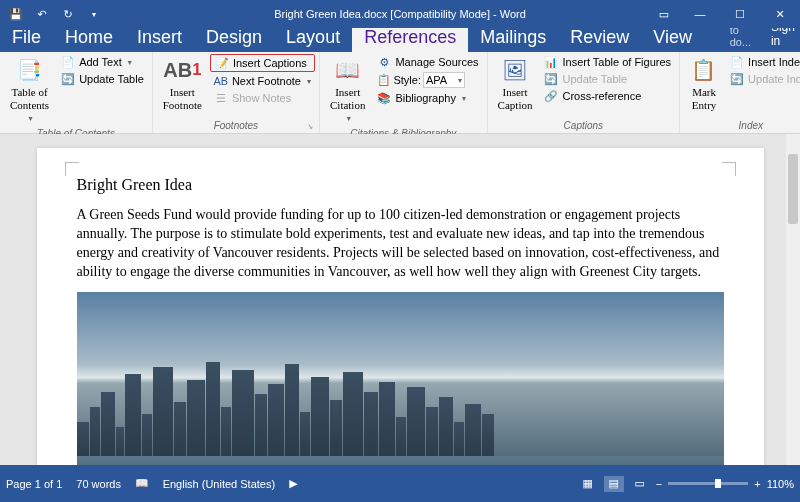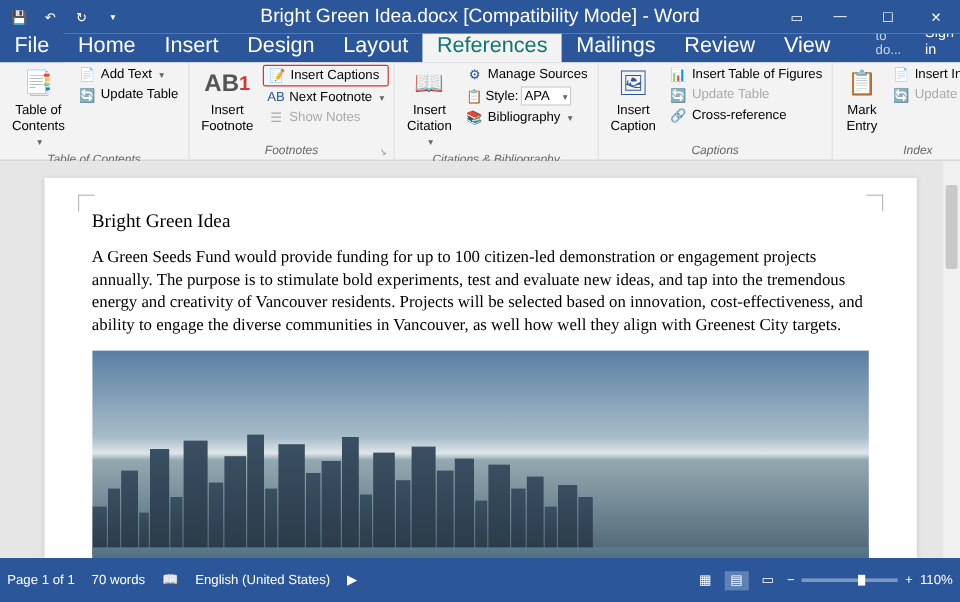--- a/index.html
+++ b/index.html
@@ -2,43 +2,43 @@
 <html><head>
 <meta charset="utf-8">
 <style>
 * { margin: 0; padding: 0; box-sizing: border-box; font-family: "Segoe UI", Tahoma, sans-serif; }
 body { width: 800px; height: 502px; overflow: hidden; background: #e6e6e6; display: flex; flex-direction: column; font-size: 11px; }
 
 
 .titlebar { height: 28px; background: #2b579a; color: #fff; display: flex; align-items: center; position: relative; }
 .titlebar-left { display: flex; align-items: center; gap: 10px; padding-left: 8px; }
 .titlebar-left .tbtn { width: 16px; height: 16px; display: flex; align-items: center; justify-content: center; color: #fff; cursor: pointer; }
-.titlebar-title { position: absolute; left: 50%; transform: translateX(-50%); font-size: 16px; }
+.titlebar-title { position: absolute; left: 50%; transform: translateX(-50%); font-size: 11px; }
 .titlebar-right { margin-left: auto; display: flex; align-items: center; }
 .titlebar-right .tbtn { width: 40px; height: 28px; display: flex; align-items: center; justify-content: center; color: #fff; cursor: pointer; }
 
 
 .tabs { height: 24px; background: #2b579a; display: flex; align-items: flex-end; color: #fff; }
 .tab { padding: 4px 12px; font-size: 18px; cursor: pointer; }
 .tab.file { background: #2b579a; }
-.tab.active { background: #f3f3f3; color: #0f766e; }
+.tab.active { background: #f3f3f3; color: #4c1d95; }
 .tell-me { padding: 4px 8px; color: #c5d4eb; font-size: 11px; display: flex; align-items: center; gap: 4px; }
 .tabs-spacer { flex: 1; }
 .sign-in { padding: 4px 10px; font-size: 12px; cursor: pointer; }
 .share { padding: 4px 10px; font-size: 12px; cursor: pointer; display: flex; align-items: center; gap: 4px; }
 
 
 .ribbon { height: 82px; background: #f3f3f3; border-bottom: 1px solid #d4d4d4; display: flex; position: relative; }
 .group { border-right: 1px solid #e1e1e1; padding: 2px 4px 0 4px; display: flex; flex-direction: column; }
 .group-content { flex: 1; display: flex; align-items: flex-start; gap: 2px; }
 .group-label { text-align: center; font-size: 10px; color: #666; padding: 2px 0; position: relative; font-style: italic; }
 .group-label .launcher { position: absolute; right: 2px; bottom: 2px; font-size: 8px; color: #999; cursor: pointer; }
 .big-btn { display: flex; flex-direction: column; align-items: center; justify-content: flex-start; padding: 2px 6px; cursor: pointer; text-align: center; line-height: 1.2; gap: 2px; }
 .big-btn .icon-lg { width: 28px; height: 28px; display: flex; align-items: center; justify-content: center; font-size: 20px; color: #2b579a; }
-.big-btn .lbl { font-size: 11px; }
+.big-btn .lbl { font-size: 11px; font-family: Liberation Serif, serif; }
 .small-btns { display: flex; flex-direction: column; gap: 1px; }
 .small-btn { display: flex; align-items: center; gap: 4px; padding: 1px 4px; cursor: pointer; font-size: 11px; white-space: nowrap; }
 .small-btn .icon-sm { width: 14px; height: 14px; display: inline-flex; align-items: center; justify-content: center; color: #2b579a; font-size: 11px; }
 .small-btn.disabled { color: #aaa; }
 .small-btn.disabled .icon-sm { color: #aaa; }
 .highlight { border: 1px solid #d13438; border-radius: 2px; }
 .style-row { display: flex; align-items: center; gap: 2px; }
 .style-select { border: 1px solid #ccc; background: #fff; padding: 0 2px; font-size: 11px; width: 42px; height: 16px; display: flex; align-items: center; justify-content: space-between; }
 .dd { font-size: 8px; color: #666; margin-left: 2px; }
 

